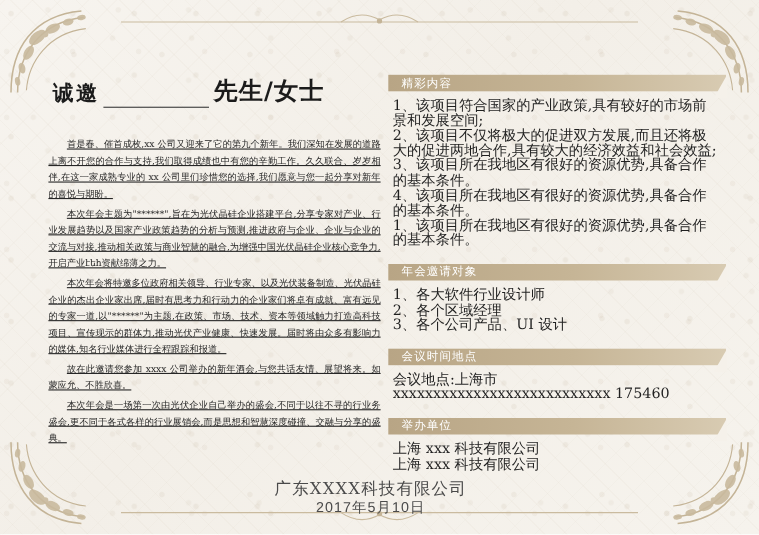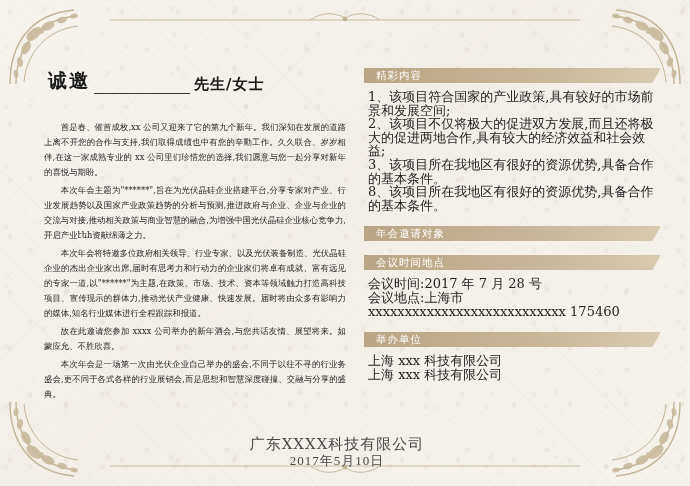--- a/index.html
+++ b/index.html
@@ -62,21 +62,21 @@
   .edge-bottom { bottom: 8px; transform: scaleY(-1); }
 
   
   .content {
     position: absolute;
     top: 40px;
     left: 34px;
     right: 30px;
     bottom: 40px;
     display: flex;
-    gap: 12px;
+    gap: 1px;
   }
   .col-left {
     width: 318px;
     position: relative;
   }
   .col-right {
     flex: 1;
     position: relative;
     padding-top: 28px;
   }
@@ -94,37 +94,38 @@
     letter-spacing: 2px;
     font-weight: bold;
   }
   .invite-blank {
     width: 96px;
     border-bottom: 1.5px solid #3a3a3a;
     height: 17px;
     margin: 0 4px;
   }
   .invite-salut {
-    font-size: 15px;
+    font-size: 22px;
     color: #1b1b1b;
     letter-spacing: 1px;
     font-weight: bold;
   }
 
   .body-text {
     margin: 26px 6px 0 10px;
     font-family: "DejaVu Serif", "Liberation Serif", serif;
     font-size: 8.4px;
     line-height: 15px;
     color: #262626;
     text-align: justify;
   }
   .body-text p {
     margin: 0 0 3px 0;
     text-indent: 2em;
+    text-decoration: underline;
   }
 
   
   .section { margin-bottom: 14px; }
 
   .section-head {
     position: relative;
     height: 15px;
     background: linear-gradient(90deg, #b8a585 0%, #c6b596 55%, #d8cbb2 100%);
     display: flex;
@@ -166,21 +167,21 @@
     text-align: center;
     pointer-events: none;
   }
   .footer .company {
     font-family: "DejaVu Serif", "Liberation Serif", serif;
     font-size: 15px;
     color: #4a4a4a;
     letter-spacing: 1px;
   }
   .footer .date {
-    font-family: Liberation Serif, serif;
+    font-family: Liberation Sans, sans-serif;
     font-size: 13px;
     color: #4a4a4a;
     letter-spacing: 1px;
     margin-top: -2px;
   }
 </style>
 </head>
 <body>
 
 <div class="page">
@@ -297,36 +298,41 @@
     <div class="col-right">
 
       <div class="section">
         <div class="section-head">
           <span class="title">精彩内容</span>
         </div>
         <div class="section-body">
           <div class="line">1、该项目符合国家的产业政策,具有较好的市场前景和发展空间;</div>
           <div class="line">2、该项目不仅将极大的促进双方发展,而且还将极大的促进两地合作,具有较大的经济效益和社会效益;</div>
           <div class="line">3、该项目所在我地区有很好的资源优势,具备合作的基本条件。</div>
-          <div class="line">8、该项目所在我地区有很好的资源优势,具备合作的基本条件。</div>
+          <div class="line">4、该项目所在我地区有很好的资源优势,具备合作的基本条件。</div>
+          <div class="line">1、该项目所在我地区有很好的资源优势,具备合作的基本条件。</div>
         </div>
       </div>
 
       <div class="section">
         <div class="section-head">
           <span class="title">年会邀请对象</span>
         </div>
+        <div class="section-body">
+          <div class="line">1、各大软件行业设计师</div>
+          <div class="line">2、各个区域经理</div>
+          <div class="line">3、各个公司产品、UI 设计</div>
+        </div>
       </div>
 
       <div class="section">
         <div class="section-head">
           <span class="title">会议时间地点</span>
         </div>
         <div class="section-body">
-          <div class="line">会议时间:2017 年 7 月 28 号</div>
           <div class="line">会议地点:上海市 xxxxxxxxxxxxxxxxxxxxxxxxxxx 175460</div>
         </div>
       </div>
 
       <div class="section">
         <div class="section-head">
           <span class="title">举办单位</span>
         </div>
         <div class="section-body">
           <div class="line">上海 xxx 科技有限公司</div>

